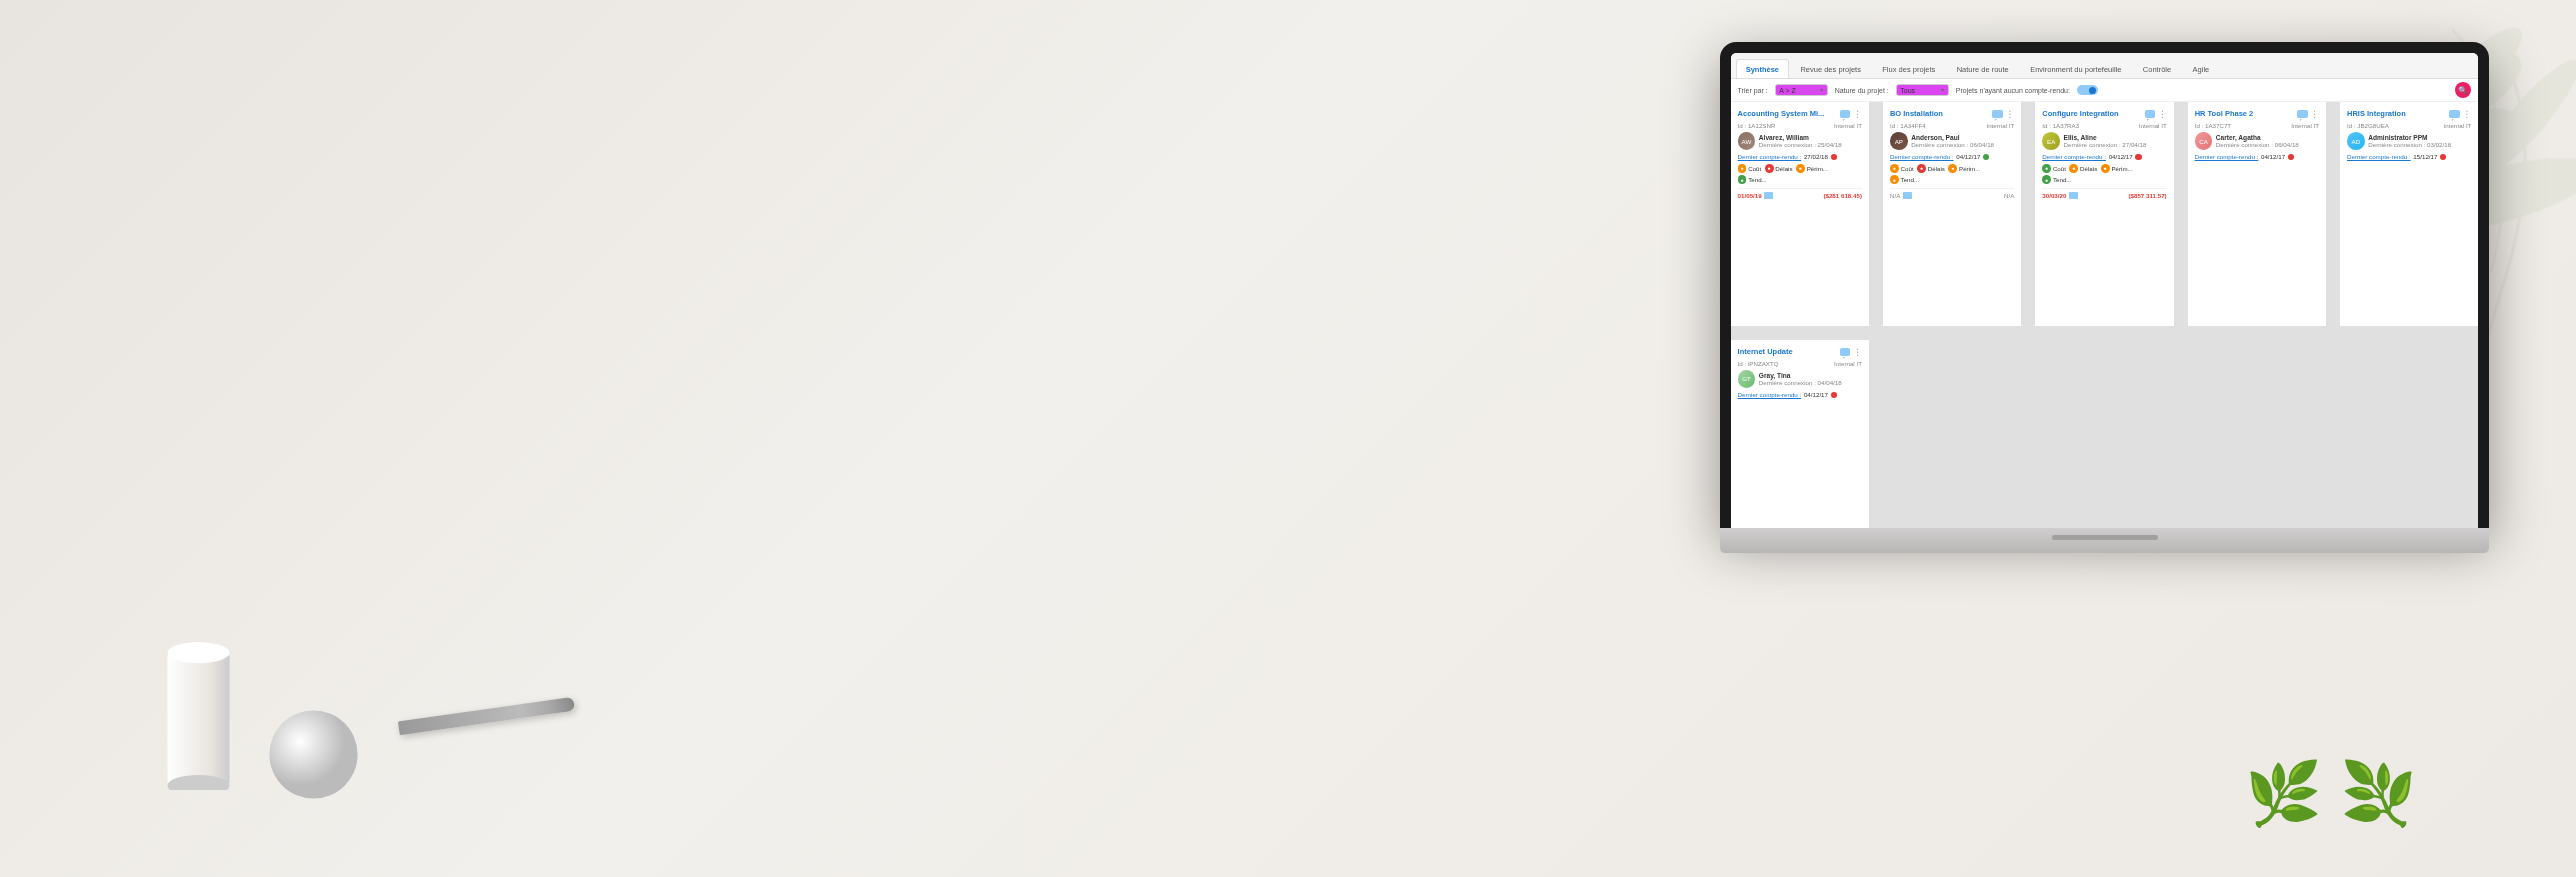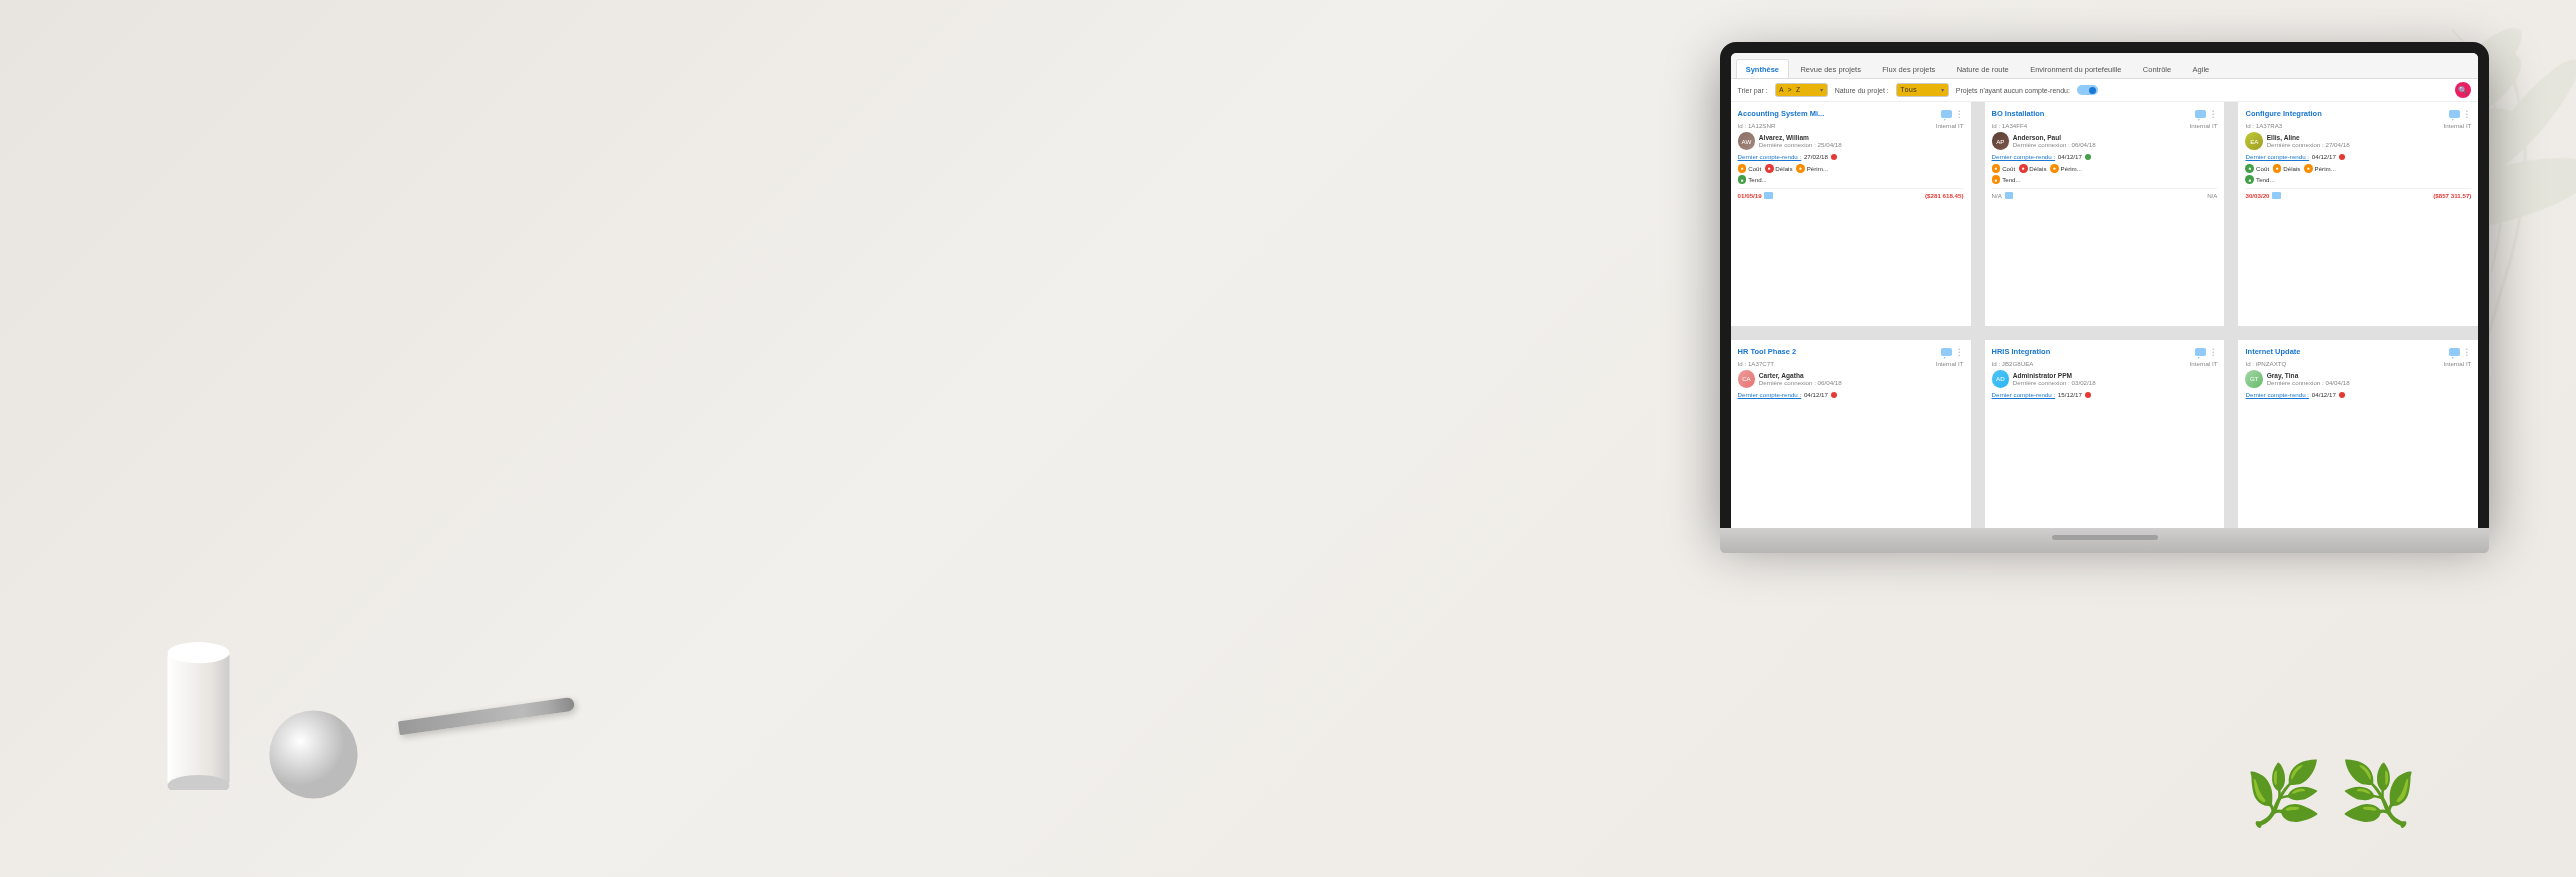--- a/index.html
+++ b/index.html
@@ -121,27 +121,26 @@
       font-size: 7px;
       color: #555;
       white-space: nowrap;
     }
 
     .filter-select {
       border: 0.9px solid #ccc;
       border-radius: 2.7px;
       padding: 1.8px 14px 1.8px 3.5px;
       font-size: 7px;
-      background: #eab308;
+      background: #d946ef;
       color: #333;
       appearance: none;
       -webkit-appearance: none;
       position: relative;
       min-width: 53px;
-      font-family: Liberation Mono, monospace;
     }
 
     .select-wrapper {
       position: relative;
       display: inline-flex;
       align-items: center;
     }
 
     .select-wrapper::after {
       content: '▼';
@@ -187,21 +186,21 @@
       justify-content: center;
       color: #fff;
       font-size: 8px;
       cursor: pointer;
       margin-left: auto;
     }
 
     
     .cards-grid {
       display: grid;
-      grid-template-columns: 1fr 1fr 1fr;
+      grid-template-columns: 1fr 1fr 1fr 1fr 1fr;
       gap: 14px;
       background: #e0e0e0;
       padding: 0;
       overflow-y: auto;
       height: calc(100% - 49px);
     }
 
     .project-card {
       background: #fff;
       padding: 7px;

